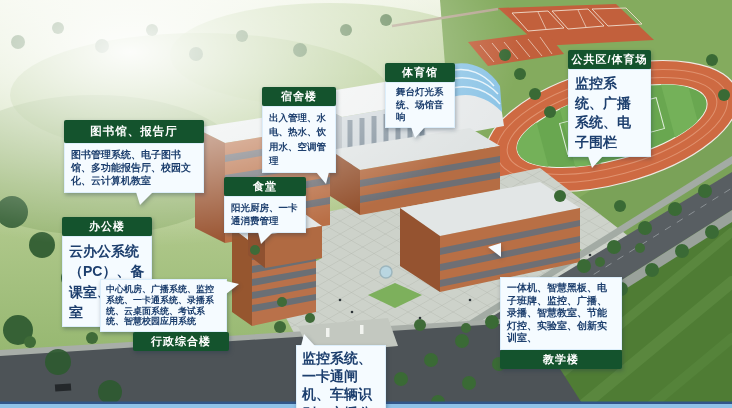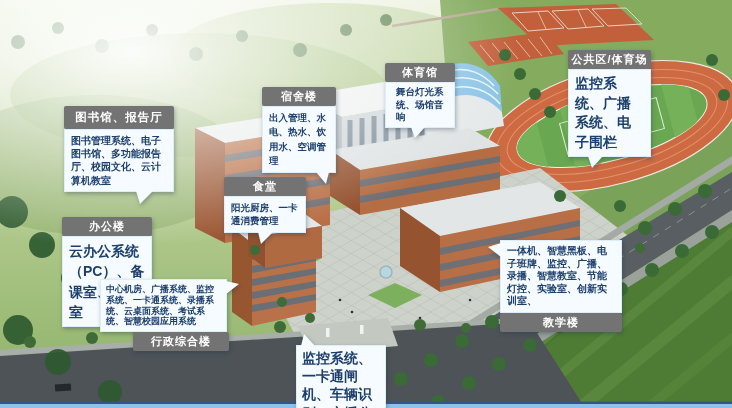--- a/index.html
+++ b/index.html
@@ -2,27 +2,27 @@
 <html><head>
 <meta charset="utf-8">
 <style>
   html,body{margin:0;padding:0;background:#ffffff;}
   .stage{position:relative;width:732px;height:408px;overflow:hidden;
          font-family:"Liberation Sans","DejaVu Sans",sans-serif;background:#cfe0b8;}
   .scene-svg{position:absolute;left:0;top:0;width:732px;height:408px;display:block;}
 
   
   .callout{position:absolute;z-index:5;filter:drop-shadow(1px 2px 2px rgba(30,50,70,.35));}
-  .callout .title{background:#737373;color:#fff;font-weight:bold;font-size:11px;
+  .callout .title{background:#14532d;color:#fff;font-weight:bold;font-size:11px;
                   text-align:center;padding:2px 2px;letter-spacing:1px;border-radius:2px;}
   .callout .body{position:relative;background:#f5fbff;color:#1d3f6e;font-weight:bold;
                  padding:4px 6px;border:1px solid #dceefb;box-sizing:border-box;}
   .callout .tail{position:absolute;width:0;height:0;z-index:6;}
 
-  .c1{left:64px;top:106px;width:110px;}
+  .c1{left:64px;top:120px;width:140px;}
   .c1 .title{padding:4px 2px;font-size:11.5px;}
   .c1 .body{font-size:10px;line-height:1.32;}
   .c1 .tail{bottom:-12px;left:72px;border-left:4px solid transparent;
             border-right:13px solid transparent;border-top:13px solid #f5fbff;}
 
   .c2{left:62px;top:217px;width:90px;}
   .c2 .body{font-size:14px;line-height:1.45;}
   .c2 .tail{bottom:-11px;right:9px;border-left:11px solid transparent;
             border-right:3px solid transparent;border-top:12px solid #f5fbff;}
 
@@ -51,21 +51,21 @@
   .c7 .title{margin-left:33px;width:96px;box-sizing:border-box;}
   .c7 .tail{top:2px;right:-12px;border-top:3px solid transparent;
             border-bottom:10px solid transparent;border-left:13px solid #f5fbff;}
 
   .c8{left:296px;top:345px;width:90px;}
   .c8 .body{font-size:14px;line-height:1.3;padding:3px 5px;}
   .c8 .tail{top:-11px;left:5px;border-left:3px solid transparent;
             border-right:11px solid transparent;border-bottom:12px solid #f5fbff;}
 
   .c9{left:500px;top:240px;width:122px;}
-  .c9 .body{font-size:10px;line-height:1.26;}
+  .c9 .body{font-size:10px;line-height:1.26;margin-top:37px;}
   .c9 .tail{top:3px;left:-12px;border-top:4px solid transparent;
             border-bottom:10px solid transparent;border-right:13px solid #f5fbff;}
 </style>
 </head>
 <body>
 
 <div class="stage">
 
   <svg class="scene-svg" viewBox="0 0 732 408" aria-hidden="true">
     <defs>

